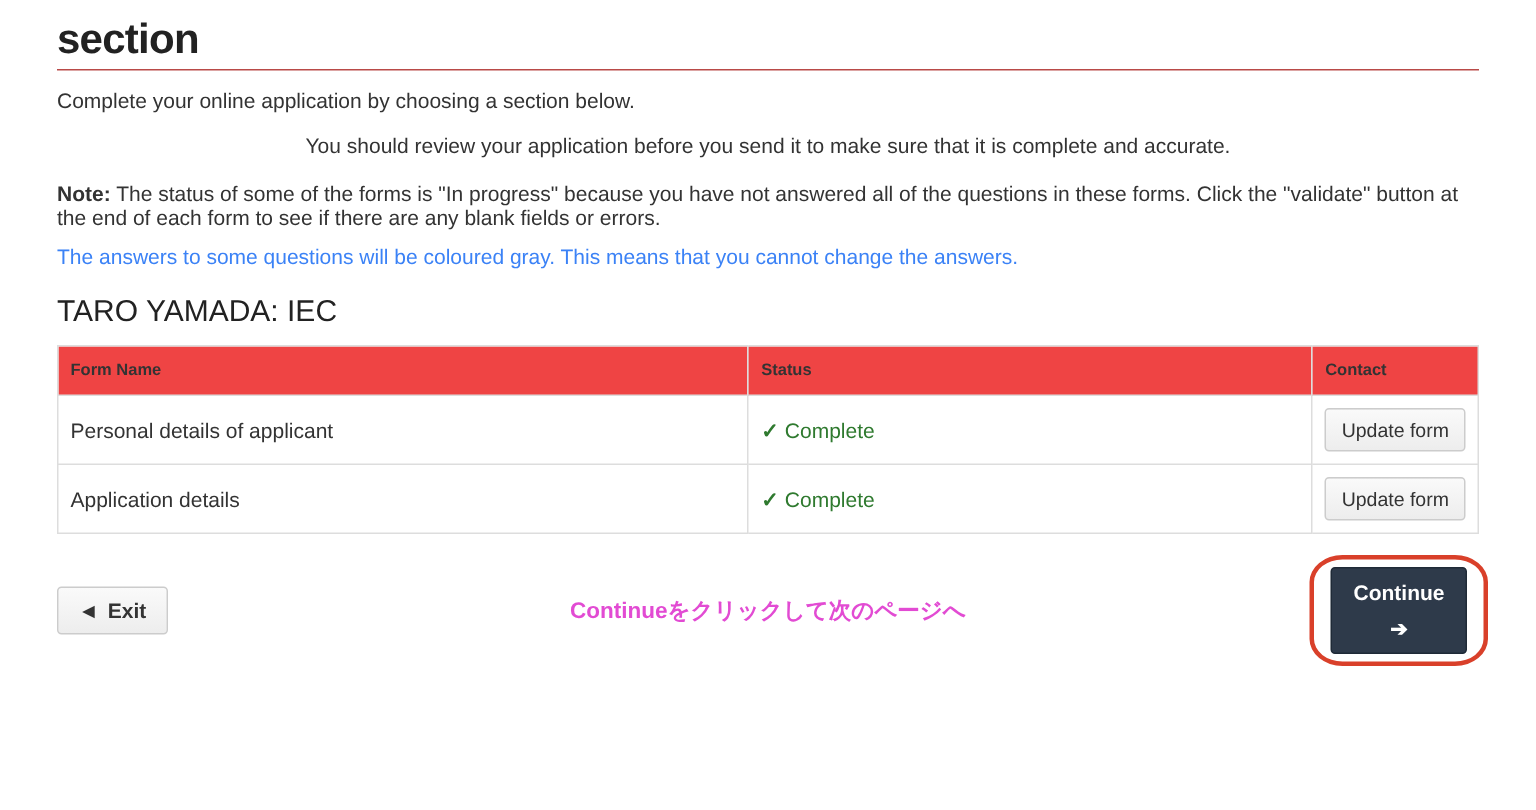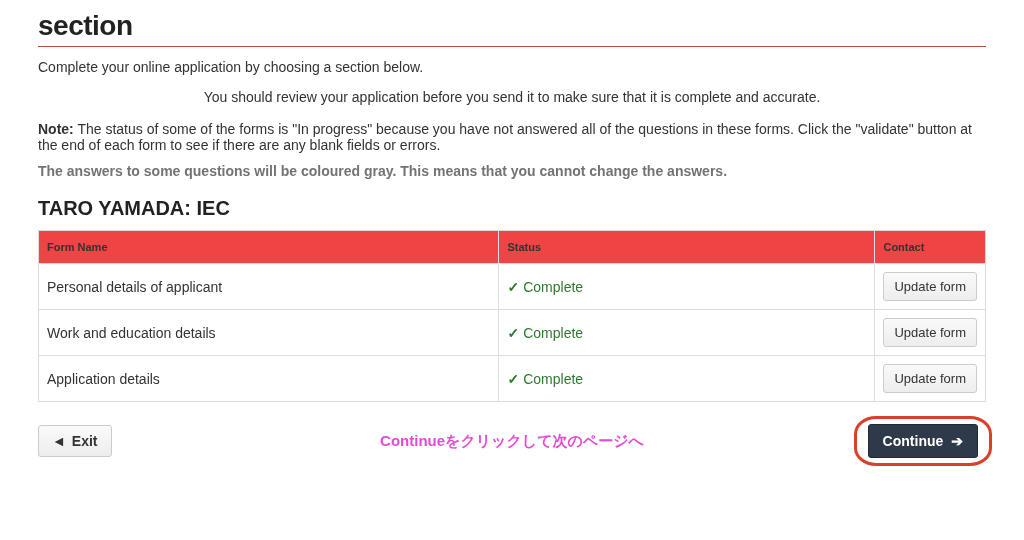--- a/index.html
+++ b/index.html
@@ -21,24 +21,24 @@
   }
   .title-rule {
     border: none;
     border-top: 1px solid #b94a48;
     margin: 0 0 12px 0;
   }
   p.intro { margin: 8px 0; color: #333; }
   p.instruction2 { margin: 14px 0 16px 0; color: #333; text-align: center; }
   p.note { margin: 8px 0; color: #333; }
   p.note b { font-weight: 700; }
-  p.note-tail { margin: 10px 0 18px 0; color: #737373; font-weight: bold; }
+  p.note-tail { margin: 10px 0 18px 0; color: #3b82f6; }
   h3.applicant {
     font-size: 20px;
-    font-weight: 700;
+    font-weight: 400;
     margin: 10px 0 10px 0;
     color: #222;
   }
   table.forms {
     width: 100%;
     border-collapse: collapse;
     border: 1px solid #ddd;
   }
   table.forms th {
     background: #ef4444;
@@ -118,20 +118,21 @@
     border: 1px solid #1f2a37;
     border-radius: 3px;
     padding: 8px 14px;
     font-size: 14px;
     color: #fff;
     cursor: pointer;
     font-weight: 700;
     display: inline-flex;
     align-items: center;
     gap: 8px;
+    flex-direction: column;
   }
   .continue-btn .arrow-right { font-size: 14px; }
   td.status-for-row2 { position: relative; }
   .footer-annotation {
     position: absolute;
     left: 50%; transform: translateX(-50%);
     color: #e24bd3;
     font-weight: 700;
     font-size: 15px;
     pointer-events: none;
@@ -166,29 +167,20 @@
     <tr>
       <td>Personal details of applicant</td>
       <td class="status-cell">
         <span class="check">✓</span><span class="status-text">Complete</span>
       </td>
       <td class="options-cell">
         <button class="update-btn">Update form</button>
       </td>
     </tr>
     <tr>
-      <td>Work and education details</td>
-      <td class="status-cell">
-        <span class="check">✓</span><span class="status-text">Complete</span>
-      </td>
-      <td class="options-cell">
-        <button class="update-btn">Update form</button>
-      </td>
-    </tr>
-    <tr>
       <td>Application details</td>
       <td class="status-cell">
         <span class="check">✓</span><span class="status-text">Complete</span>
       </td>
       <td class="options-cell">
         <button class="update-btn">Update form</button>
       </td>
     </tr>
   </tbody>
 </table>

